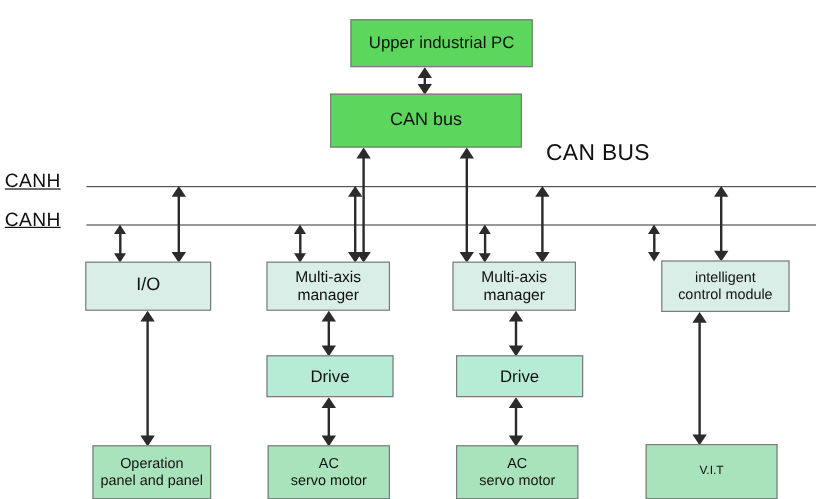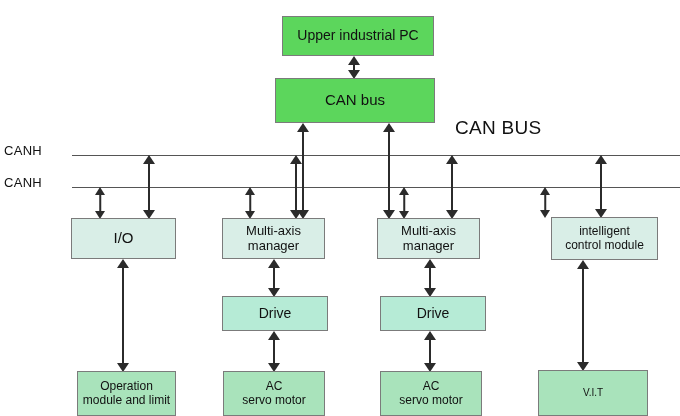--- a/index.html
+++ b/index.html
@@ -35,23 +35,24 @@
 
   .bus-line {
     position: absolute;
     height: 0;
     border-top: 1px solid #555555;
     z-index: 1;
   }
   .bus-label {
     position: absolute;
     color: #111111;
-    font-size: 13px;
+    font-size: 16px;
     letter-spacing: 0.3px;
     z-index: 3;
+    text-decoration: underline;
   }
   .title-label {
     position: absolute;
     color: #111111;
     font-size: 19px;
     letter-spacing: 0.3px;
     z-index: 3;
   }
   
   .conn {
@@ -184,32 +185,32 @@
       <div class="conn" style="left: 422px; top: 331px; width: 16px; height: 41px;">
         <span class="head up"></span>
         <span class="shaft"></span>
         <span class="head down"></span>
       </div>
       <div class="conn" style="left: 575px; top: 260px; width: 16px; height: 111px;">
         <span class="head up"></span>
         <span class="shaft"></span>
         <span class="head down"></span>
       </div>
-      <div class="box box-green" style="left: 282px; top: 16px; width: 152px; height: 40px; font-size: 14px; background: rgb(92, 214, 92);">Upper industrial PC</div>
+      <div class="box box-green" style="left: 292px; top: 16px; width: 152px; height: 40px; font-size: 14px; background: rgb(92, 214, 92);">Upper industrial PC</div>
       <div class="box box-green" style="left: 275px; top: 78px; width: 160px; height: 45px; font-size: 15px; background: rgb(92, 214, 92);">CAN bus</div>
       <div class="box box-pale" style="left: 71px; top: 218px; width: 105px; height: 41px; font-size: 15px; background: rgb(217, 238, 231);">I/O</div>
       <div class="box box-pale" style="left: 222px; top: 218px; width: 103px; height: 41px; font-size: 13px; background: rgb(217, 238, 231);">Multi-axis
 manager</div>
       <div class="box box-pale" style="left: 377px; top: 218px; width: 103px; height: 41px; font-size: 13px; background: rgb(217, 238, 231);">Multi-axis
 manager</div>
       <div class="box box-pale" style="left: 551px; top: 217px; width: 107px; height: 43px; font-size: 12px; background: rgb(217, 238, 231);">intelligent
 control module</div>
       <div class="box box-mint" style="left: 222px; top: 296px; width: 106px; height: 35px; font-size: 14px; background: rgb(182, 235, 214);">Drive</div>
       <div class="box box-mint" style="left: 380px; top: 296px; width: 106px; height: 35px; font-size: 14px; background: rgb(182, 235, 214);">Drive</div>
       <div class="box box-light" style="left: 77px; top: 371px; width: 99px; height: 45px; font-size: 12px; background: rgb(169, 227, 187);">Operation
-module and limit</div>
+panel and panel</div>
       <div class="box box-light" style="left: 223px; top: 371px; width: 102px; height: 45px; font-size: 12px; background: rgb(169, 227, 187);">AC
 servo motor</div>
       <div class="box box-light" style="left: 380px; top: 371px; width: 102px; height: 45px; font-size: 12px; background: rgb(169, 227, 187);">AC
 servo motor</div>
       <div class="box box-light" style="left: 538px; top: 370px; width: 110px; height: 46px; font-size: 10px; background: rgb(169, 227, 187);">V.I.T</div>
     </div>
 </div>
 
 </body></html>

